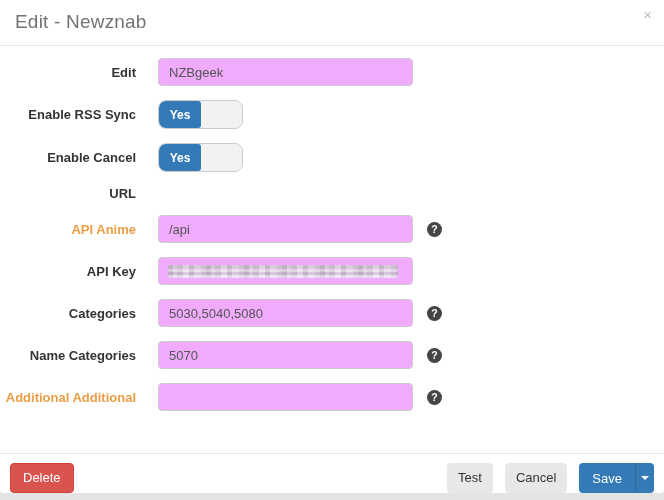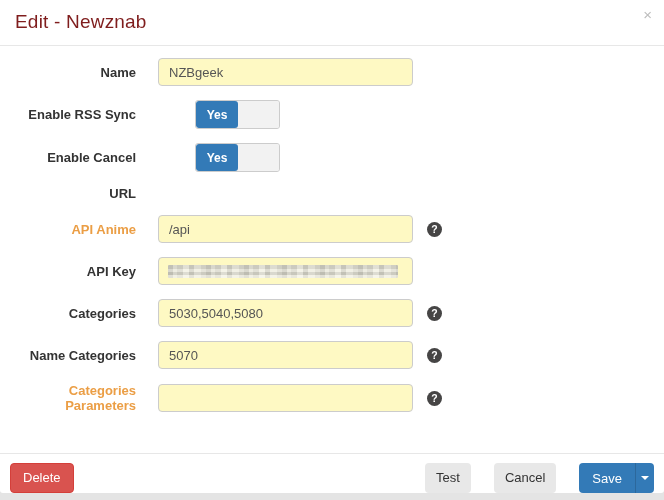--- a/index.html
+++ b/index.html
@@ -11,52 +11,52 @@
     --divider:#e7e7e7;
     --input-border:#ccc;
   }
   *{box-sizing:border-box;margin:0;padding:0;}
   html,body{width:664px;height:500px;overflow:hidden;}
   body{font-family:"Liberation Sans",sans-serif;background:#e4e4e4;}
   .screen{position:relative;width:664px;height:500px;}
   .modal{position:absolute;top:0;left:0;width:664px;height:493px;background:#fff;
          display:flex;flex-direction:column;border-radius:0 0 3px 3px;}
   .modal-header{position:relative;padding:11px 15px 12px;border-bottom:1px solid var(--divider);}
-  .modal-title{font-size:19px;font-weight:300;color:#7f1d1d;letter-spacing:.2px;}
+  .modal-title{font-size:19px;font-weight:300;color:#737373;letter-spacing:.2px;}
   .close-btn{position:absolute;top:7px;right:12px;font-size:15px;color:#bdbdbd;
              background:none;border:none;cursor:pointer;line-height:1;font-family:inherit;}
   .modal-body{flex:1;padding-top:12px;overflow:hidden;}
   .form-row{display:flex;align-items:center;margin-bottom:14px;}
   .control-label{width:158px;padding-right:22px;text-align:right;
                  font-size:13px;font-weight:600;color:#333;flex:none;}
   .control-label.advanced{color:var(--advanced);}
   .controls{flex:none;}
   .input-wrap{position:relative;width:255px;}
   .text-input{width:255px;height:28px;padding:6px 10px;font-size:13px;color:#555;
               border:1px solid var(--input-border);border-radius:4px;outline:none;
-              font-family:"Liberation Sans",sans-serif;background:#fef9c3;}
+              font-family:"Liberation Sans",sans-serif;background:#f0abfc;}
   .pixel-mask{position:absolute;left:10px;top:8px;width:230px;height:13px;opacity:.8;border-radius:1px;
     background-image:
       repeating-linear-gradient(0deg, rgba(255,255,255,.45) 0 3px, rgba(110,110,110,.18) 3px 6px, rgba(255,255,255,.3) 6px 9px, rgba(140,140,140,.2) 9px 13px),
       repeating-linear-gradient(90deg, #bdbdbd 0 5px, #e0e0e0 5px 9px, #cccccc 9px 15px, #ededed 15px 21px, #c4c4c4 21px 26px, #e7e7e7 26px 33px, #d2d2d2 33px 38px);}
   .toggle{display:flex;width:85px;height:29px;border:1px solid var(--input-border);
-          border-radius:3px;background:#f2f2f2;overflow:hidden;cursor:pointer;margin-left:37px;}
+          border-radius:8px;background:#f2f2f2;overflow:hidden;cursor:pointer;}
   .toggle-on{flex:none;width:42px;display:flex;align-items:center;justify-content:center;
              background:var(--primary);color:#fff;font-size:12px;font-weight:600;border-radius:3px;}
   .toggle-track{flex:1;background:#f2f2f2;}
   .help-icon{flex:none;margin-left:14px;width:15px;height:15px;border-radius:50%;
              background:#464545;color:#fff;font-size:10.5px;font-weight:700;
              display:flex;align-items:center;justify-content:center;cursor:pointer;line-height:1;}
   .modal-footer{border-top:1px solid var(--divider);padding:9px 10px 0;
                 display:flex;justify-content:space-between;align-items:flex-start;margin-top:30px;}
   .btn{height:30px;border:none;border-radius:4px;font-size:13px;cursor:pointer;
        font-family:"Liberation Sans",sans-serif;line-height:28px;}
   .btn-danger{background:var(--danger);border:1px solid var(--danger-border);color:#fff;padding:0 12px;}
   .btn-default{background:#e8e8e8;color:#333;padding:0 11px;}
-  .footer-right{display:flex;gap:23px;}
+  .footer-right{display:flex;gap:12px;}
   .btn-split{display:flex;}
   .btn-primary-main{background:var(--primary);color:#fff;padding:0 13px;height:30px;border:none;
                     border-radius:4px 0 0 4px;font-size:13px;cursor:pointer;font-family:inherit;}
   .btn-primary-caret{width:19px;height:30px;background:var(--primary);border:none;cursor:pointer;
                      border-left:1px solid var(--primary-border);border-radius:0 4px 4px 0;
                      display:flex;align-items:center;justify-content:center;}
   .caret{width:0;height:0;border-left:4px solid transparent;border-right:4px solid transparent;
          border-top:4px solid #fff;}
   .page-strip{position:absolute;left:0;bottom:0;width:664px;height:7px;background:#e4e4e4;}
 </style>
@@ -66,21 +66,21 @@
 <div class="screen">
   <div class="modal">
 
     <div class="modal-header">
       <div class="modal-title">Edit - Newznab</div>
       <button class="close-btn">×</button>
     </div>
 
     <div class="modal-body">
         <div class="form-row">
-    <label class="control-label">Name</label>
+    <label class="control-label">Edit</label>
     <div class="controls">
             <div class="input-wrap"><input type="text" class="text-input" value="NZBgeek" style=""></div>
           </div>
   </div>
         <div class="form-row">
     <label class="control-label">Enable RSS Sync</label>
     <div class="controls">
             <div class="toggle">
               <span class="toggle-on">Yes</span>
               <span class="toggle-track"></span>
@@ -120,21 +120,21 @@
   <span class="help-icon">?</span>
         </div>
         <div class="form-row">
     <label class="control-label">Name Categories</label>
     <div class="controls">
             <div class="input-wrap"><input type="text" class="text-input" value="5070" style=""></div>
           </div>
   <span class="help-icon">?</span>
         </div>
         <div class="form-row">
-    <label class="control-label advanced">Categories Parameters</label>
+    <label class="control-label advanced">Additional Additional</label>
     <div class="controls">
             <div class="input-wrap"><input type="text" class="text-input" style=""></div>
           </div>
   <span class="help-icon">?</span>
         </div>
       </div>
 
     <div class="modal-footer">
       <button class="btn btn-danger">Delete</button>
       <div class="footer-right">

